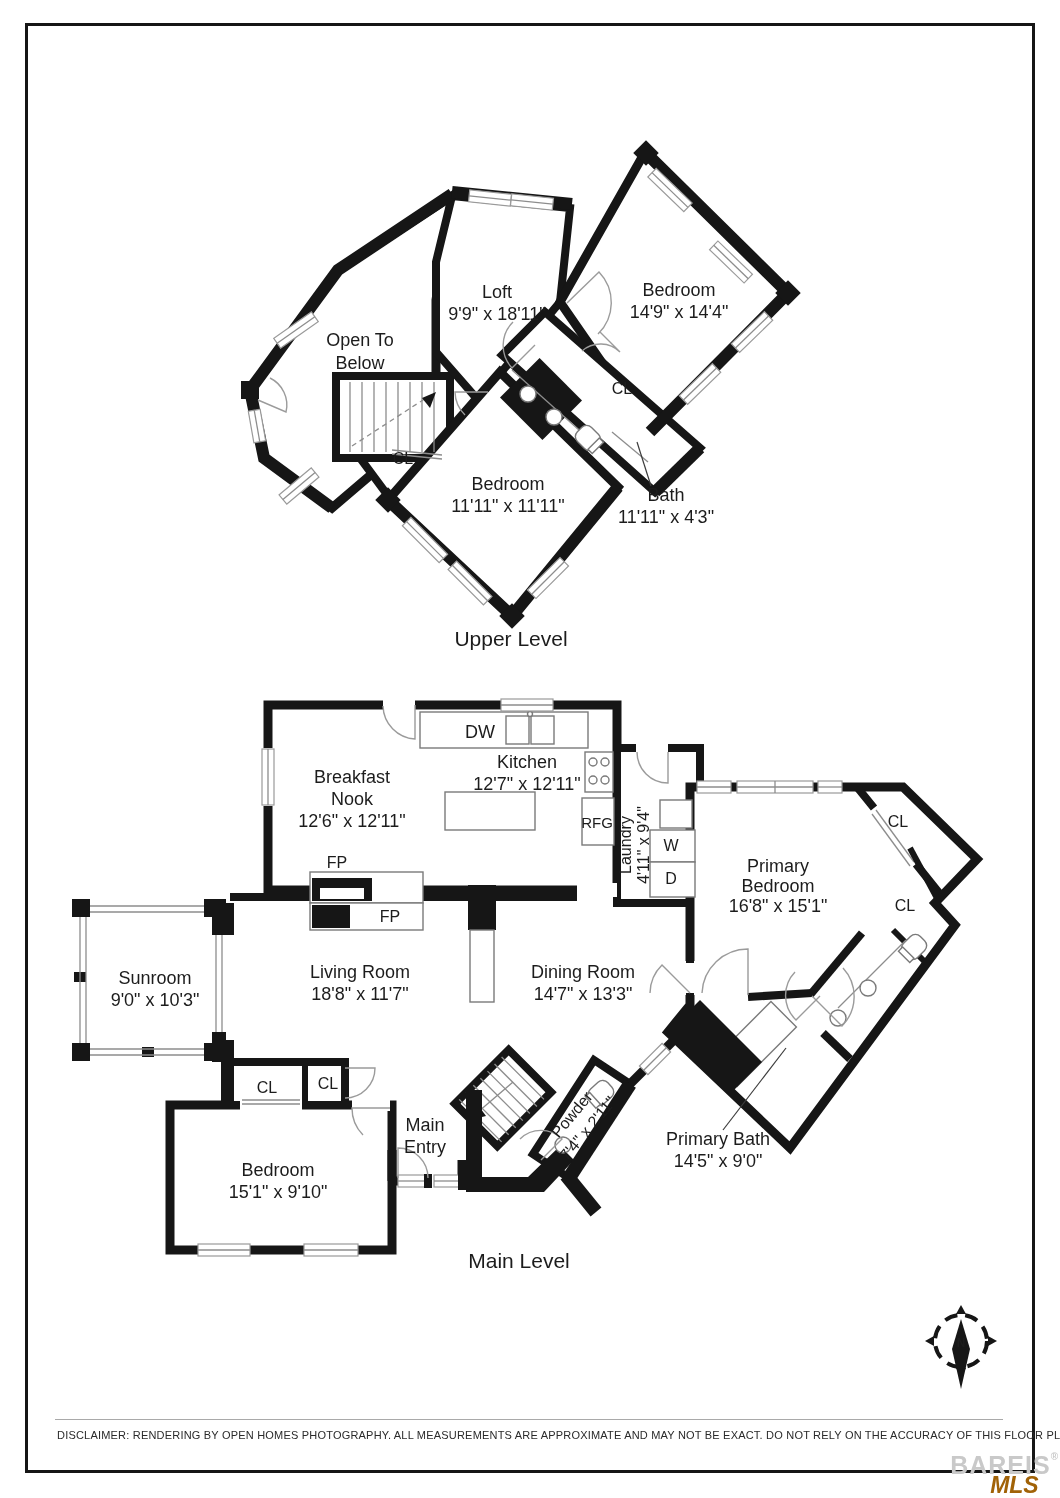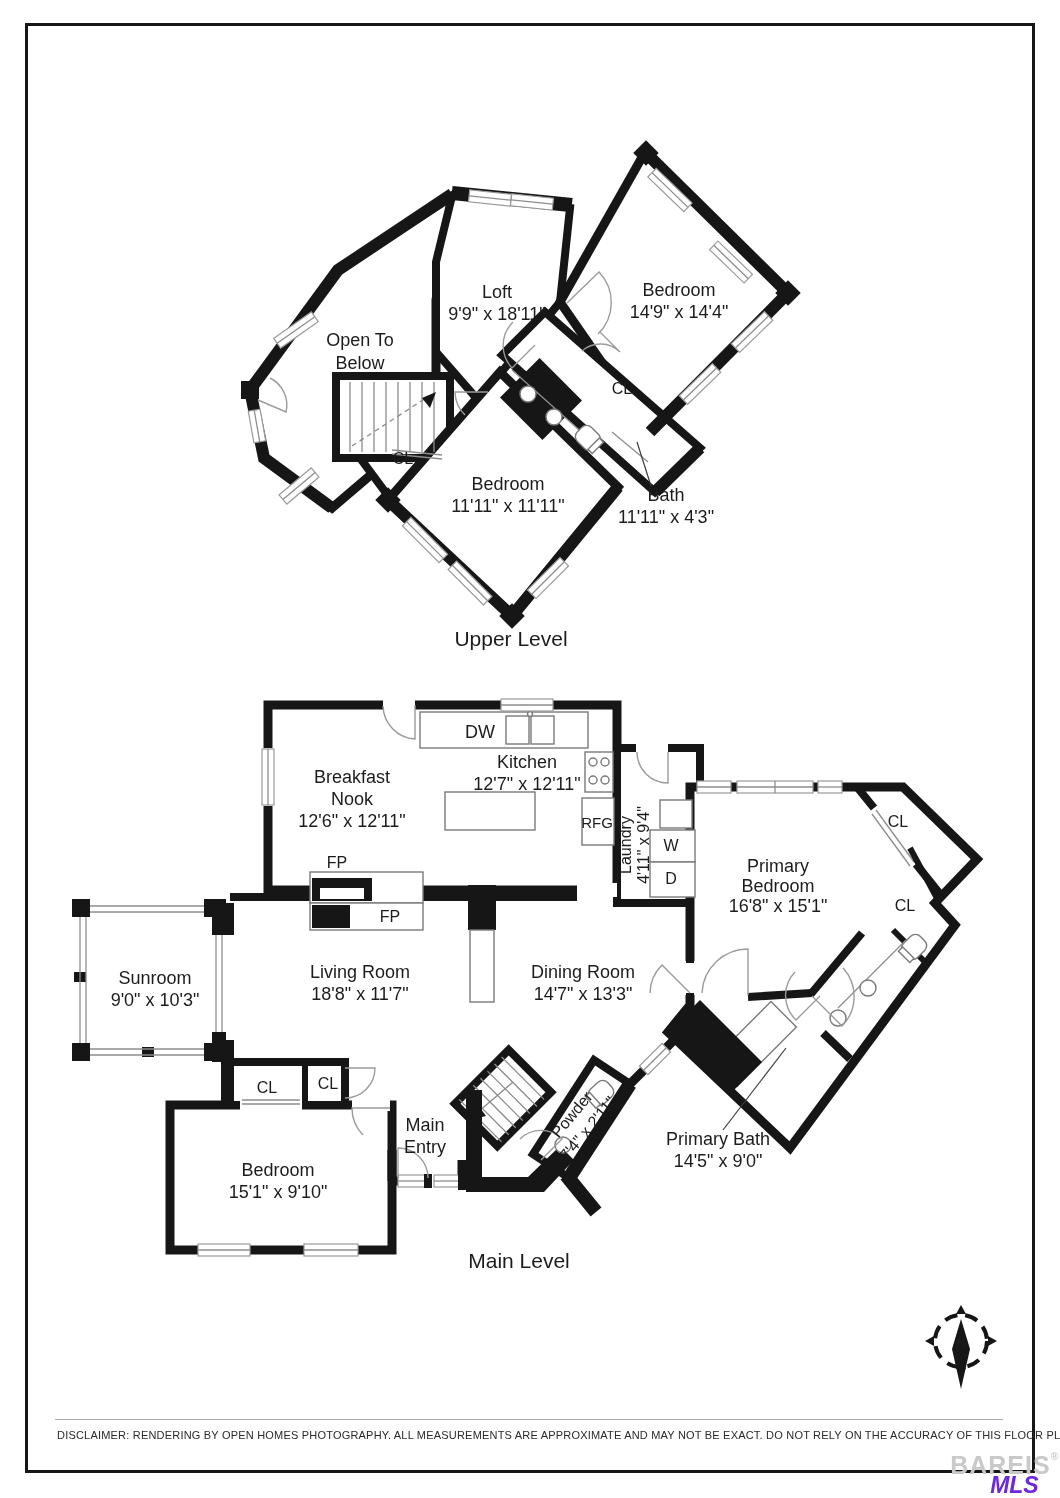--- a/index.html
+++ b/index.html
@@ -24,21 +24,21 @@
   .winr{fill:#ffffff;stroke:#9a9a9a;stroke-width:1.2;}
   .leader{stroke:#3c3c3c;stroke-width:1.2;fill:none;}
   .rule{position:absolute;left:55px;top:1419px;width:948px;height:1px;background:#a9a9a9;z-index:3;}
   .disclaimer{position:absolute;left:57px;top:1426px;width:950px;z-index:3;
               font-size:11px;letter-spacing:.2px;color:#2a2a2a;line-height:1.8;}
   .disclaimer span{display:block;white-space:nowrap;}
   .watermark{position:absolute;right:2px;bottom:4px;z-index:4;color:#c9c9c9;
              font-weight:bold;line-height:.8;text-align:left;margin-top:20px;}
   .wm-top{font-size:25px;letter-spacing:1px;}
   .wm-reg{font-size:10px;vertical-align:14px;}
-  .wm-mls{font-size:23px;font-style:italic;margin-left:40px;color:#6d28d9;}
+  .wm-mls{font-size:23px;font-style:italic;margin-left:40px;color:#a16207;}
 </style>
 </head>
 <body>
 
 <div class="page">
   <div class="frame"></div>
 
   <svg class="plan-svg" width="1060" height="1498" viewBox="0 0 1060 1498">
 
     <g>

